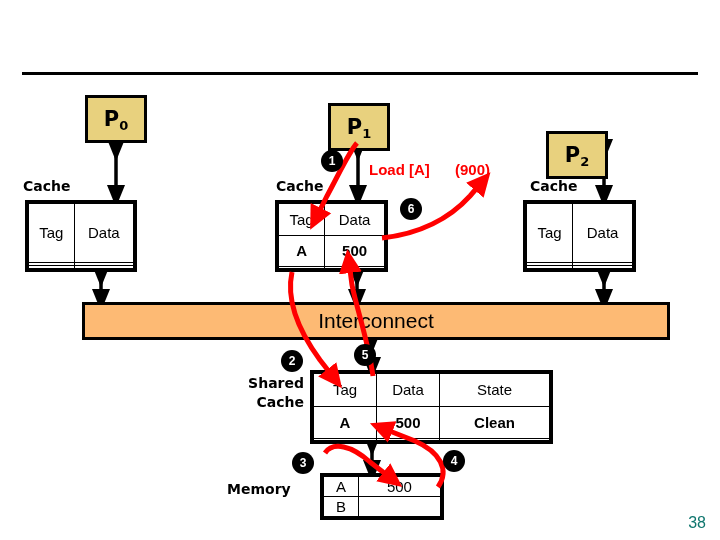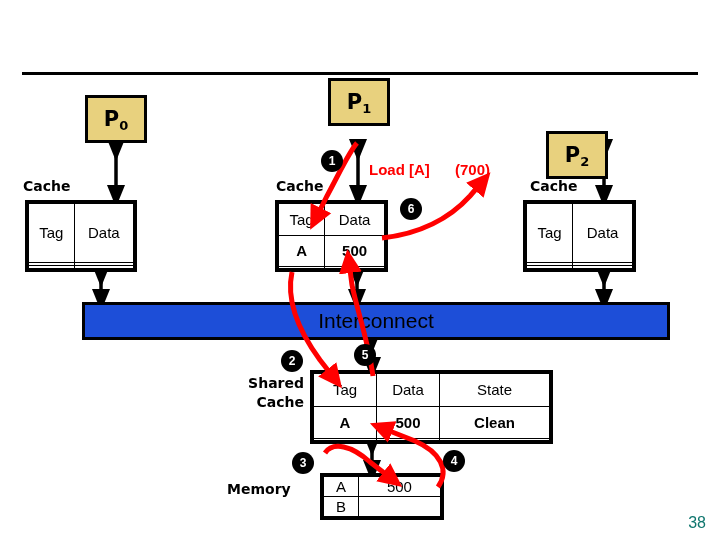--- a/index.html
+++ b/index.html
@@ -56,21 +56,21 @@
     font-size:15px;color:#000;
     font-family:"Liberation Sans", sans-serif;
     padding:0;
   }
   .tbl td.hdr{font-weight:normal;}
   .tbl td.val{font-weight:bold;}
 
   
   .interconnect{
     position:absolute;left:82px;top:302px;width:588px;height:38px;
-    border:3px solid #000;box-sizing:border-box;background:#1d4ed8;
+    border:3px solid #000;box-sizing:border-box;background:#fdba74;
     display:flex;align-items:center;justify-content:center;
   }
   .interconnect span{
     font-size:21px;color:#000;font-family:"Liberation Sans", sans-serif;
   }
 
   
   .conn{position:absolute;}
 
   
@@ -126,21 +126,21 @@
     <line x1="372" y1="342" x2="372" y2="368" stroke="#000" stroke-width="3.5" marker-start="url(#ah)" marker-end="url(#ah)"></line>
 
     <line x1="372" y1="445" x2="372" y2="471" stroke="#000" stroke-width="3.5" marker-start="url(#ah)" marker-end="url(#ah)"></line>
   </svg>
 
   <div class="proc" style="left:85px;top:95px;">
     <div class="plabel">
       <span>P</span><sub>0</sub>
     </div>
   </div>
-  <div class="proc" style="left:328px;top:78px;">
+  <div class="proc" style="left:328px;top:103px;">
     <div class="plabel">
       <span>P</span><sub>1</sub>
     </div>
   </div>
   <div class="proc" style="left:546px;top:95px;margin-top:36px;">
     <div class="plabel">
       <span>P</span><sub>2</sub>
     </div>
   </div>
 
@@ -267,21 +267,21 @@
     <path d="M325,453 C333,441 352,446 370,462 L392,479" fill="none" stroke="#FF0000" stroke-width="5" marker-end="url(#rah)"></path>
 
     <path d="M438,487 C450,470 440,452 415,441 L382,428" fill="none" stroke="#FF0000" stroke-width="5" marker-end="url(#rah)"></path>
 
     <path d="M373,376 C368,340 357,310 352,285 L349,262" fill="none" stroke="#FF0000" stroke-width="5" marker-end="url(#rah)"></path>
 
     <path d="M382,238 C420,234 450,218 470,196 L482,182" fill="none" stroke="#FF0000" stroke-width="5" marker-end="url(#rah)"></path>
   </svg>
 
   <div class="redtext" style="left:369px;top:161px;">Load [A]</div>
-  <div class="redtext" style="left:455px;top:161px;">(700)</div>
+  <div class="redtext" style="left:455px;top:161px;">(900)</div>
 
   <div class="step" style="left:321px;top:150px;">1</div>
   <div class="step" style="left:281px;top:350px;">2</div>
   <div class="step" style="left:292px;top:452px;">3</div>
   <div class="step" style="left:443px;top:450px;">4</div>
   <div class="step" style="left:354px;top:344px;">5</div>
   <div class="step" style="left:400px;top:198px;">6</div>
 
   <div class="pagenum">38</div>
 

